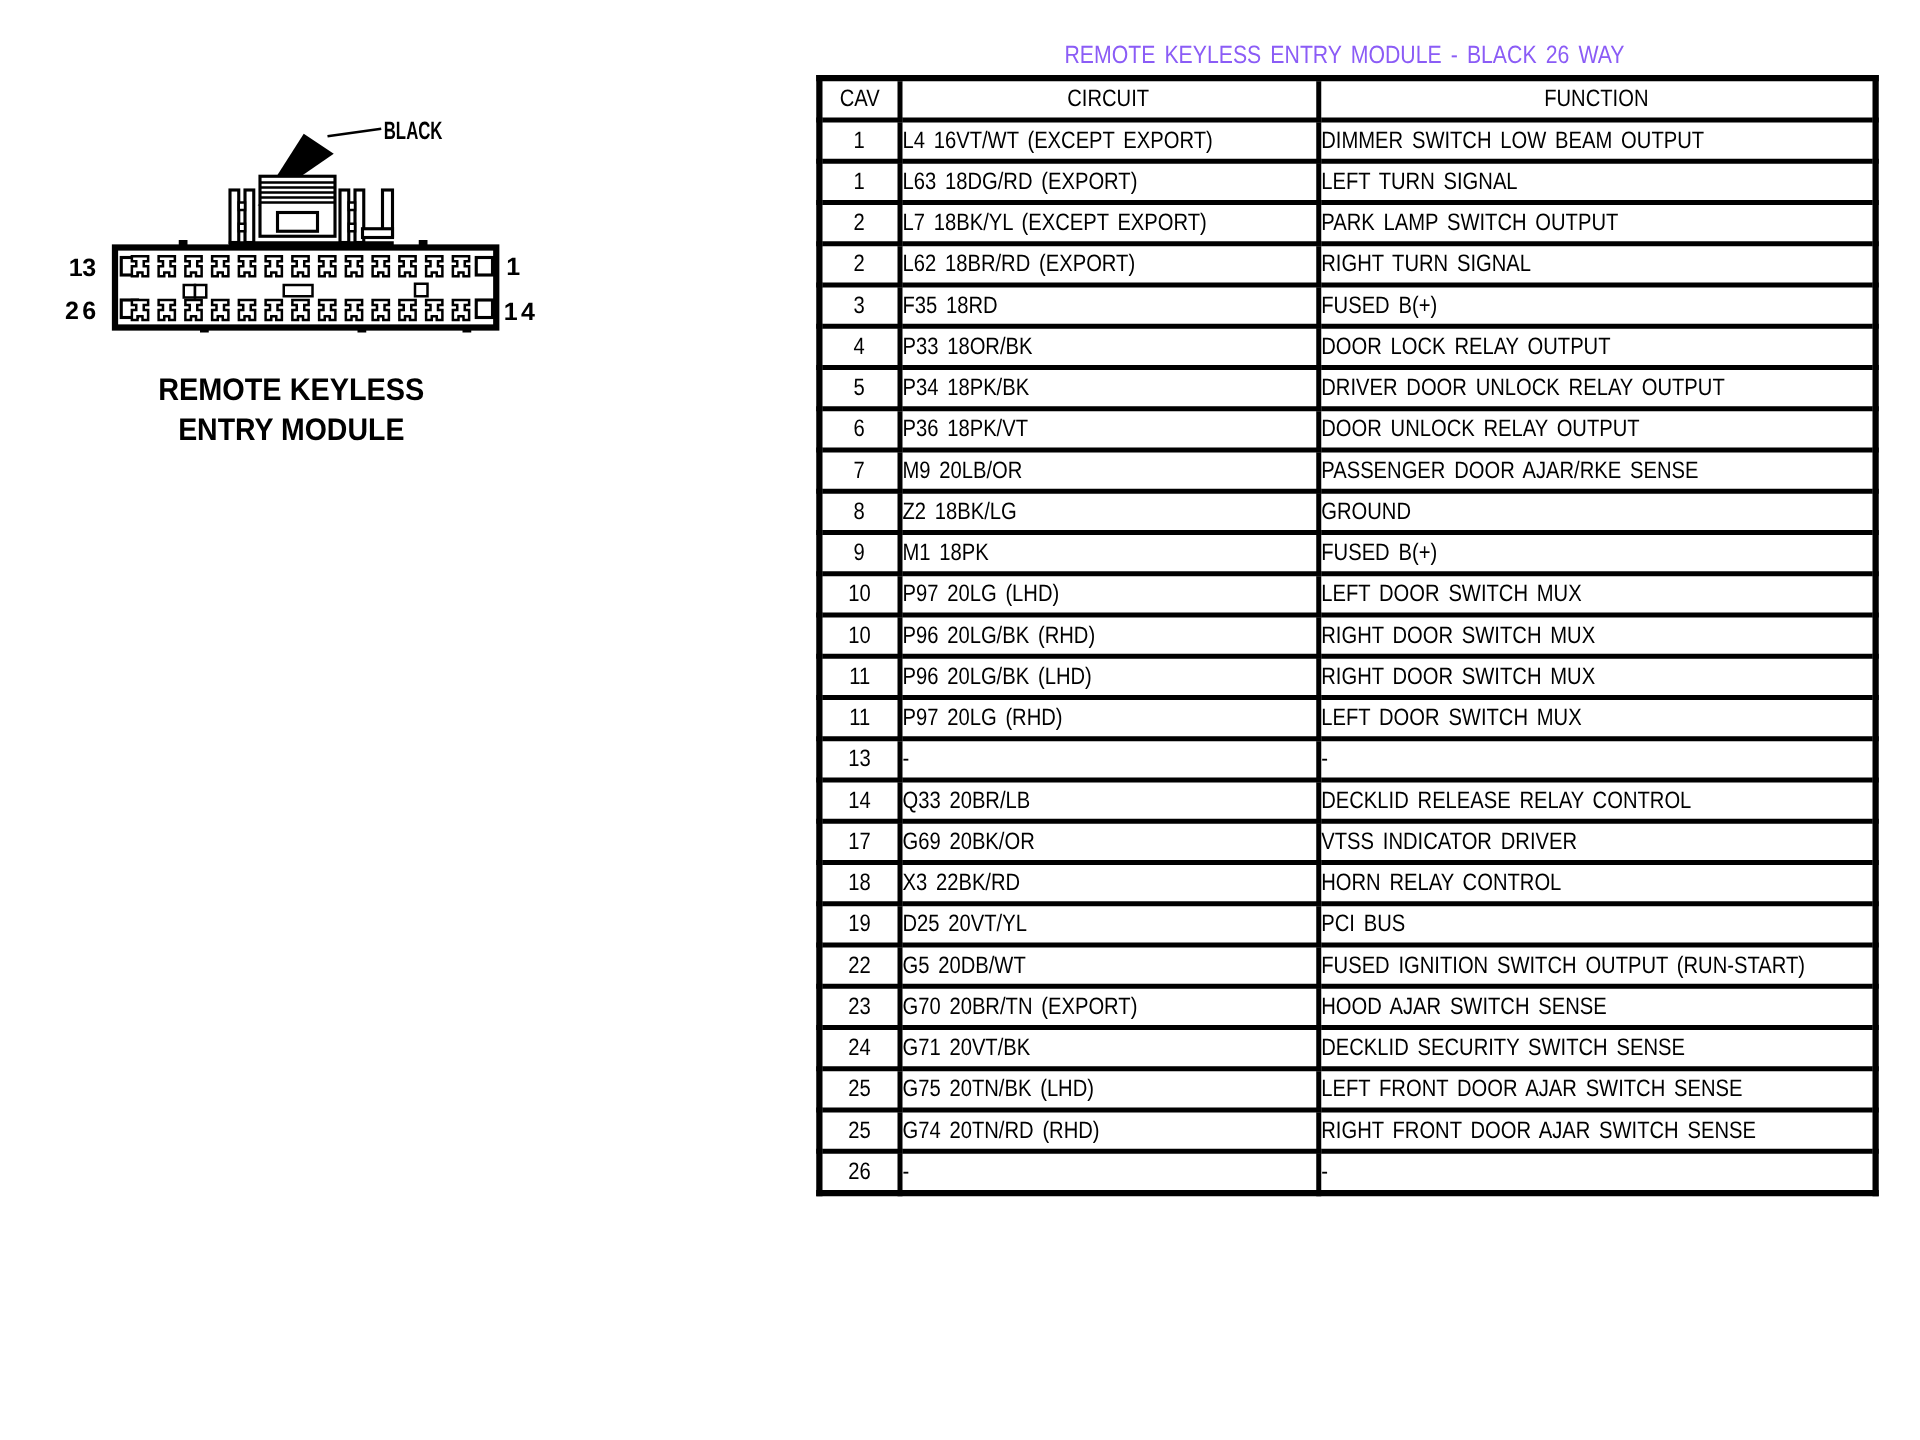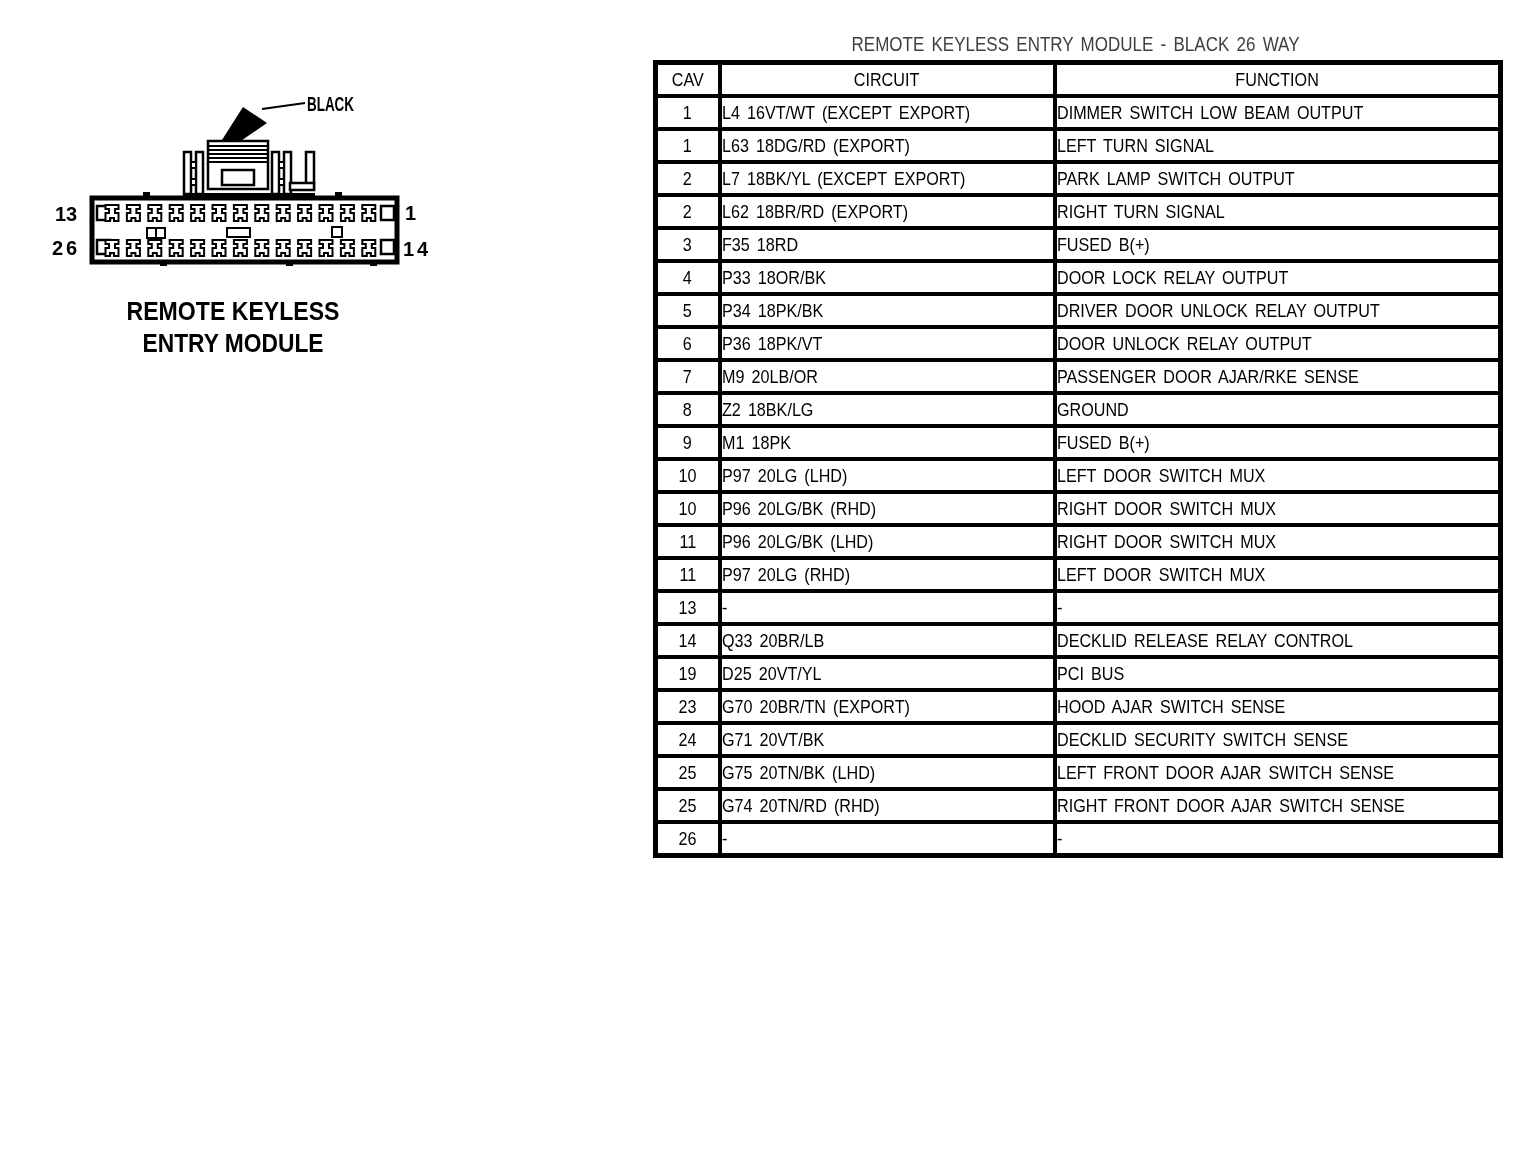--- a/index.html
+++ b/index.html
@@ -16,21 +16,21 @@
     font-family:"Liberation Sans", sans-serif;
     font-weight:bold; fill:#000;
   }
   .outline  { fill:#ffffff; stroke:#000000; }
   .solid    { fill:#000000; stroke:none; }
   #pins-top use, #pins-bottom use { fill:#ffffff; stroke:#000000; stroke-width:2; }
 
   
   .tbl-title {
     position:absolute; left:653px; top:33px; width:845px;
-    text-align:center; font-size:20px; color:#404040;
+    text-align:center; font-size:20px; color:#8b5cf6;
   }
   table.pinout {
     position:absolute; left:653px; top:60px;
     border-collapse:collapse; table-layout:fixed;
     width:845px;
     border:5px solid #000;
     background:#fff;
   }
   table.pinout th, table.pinout td {
     border:4px solid #000;
@@ -250,25 +250,40 @@
           <td class="cav"><span class="ct">13</span></td>
           <td class="txt"><span class="ct">-</span></td>
           <td class="txt"><span class="ct">-</span></td>
         </tr>
         <tr>
           <td class="cav"><span class="ct">14</span></td>
           <td class="txt"><span class="ct">Q33 20BR/LB</span></td>
           <td class="txt"><span class="ct">DECKLID RELEASE RELAY CONTROL</span></td>
         </tr>
         <tr>
+          <td class="cav"><span class="ct">17</span></td>
+          <td class="txt"><span class="ct">G69 20BK/OR</span></td>
+          <td class="txt"><span class="ct">VTSS INDICATOR DRIVER</span></td>
+        </tr>
+        <tr>
+          <td class="cav"><span class="ct">18</span></td>
+          <td class="txt"><span class="ct">X3 22BK/RD</span></td>
+          <td class="txt"><span class="ct">HORN RELAY CONTROL</span></td>
+        </tr>
+        <tr>
           <td class="cav"><span class="ct">19</span></td>
           <td class="txt"><span class="ct">D25 20VT/YL</span></td>
           <td class="txt"><span class="ct">PCI BUS</span></td>
         </tr>
         <tr>
+          <td class="cav"><span class="ct">22</span></td>
+          <td class="txt"><span class="ct">G5 20DB/WT</span></td>
+          <td class="txt"><span class="ct">FUSED IGNITION SWITCH OUTPUT (RUN-START)</span></td>
+        </tr>
+        <tr>
           <td class="cav"><span class="ct">23</span></td>
           <td class="txt"><span class="ct">G70 20BR/TN (EXPORT)</span></td>
           <td class="txt"><span class="ct">HOOD AJAR SWITCH SENSE</span></td>
         </tr>
         <tr>
           <td class="cav"><span class="ct">24</span></td>
           <td class="txt"><span class="ct">G71 20VT/BK</span></td>
           <td class="txt"><span class="ct">DECKLID SECURITY SWITCH SENSE</span></td>
         </tr>
         <tr>

